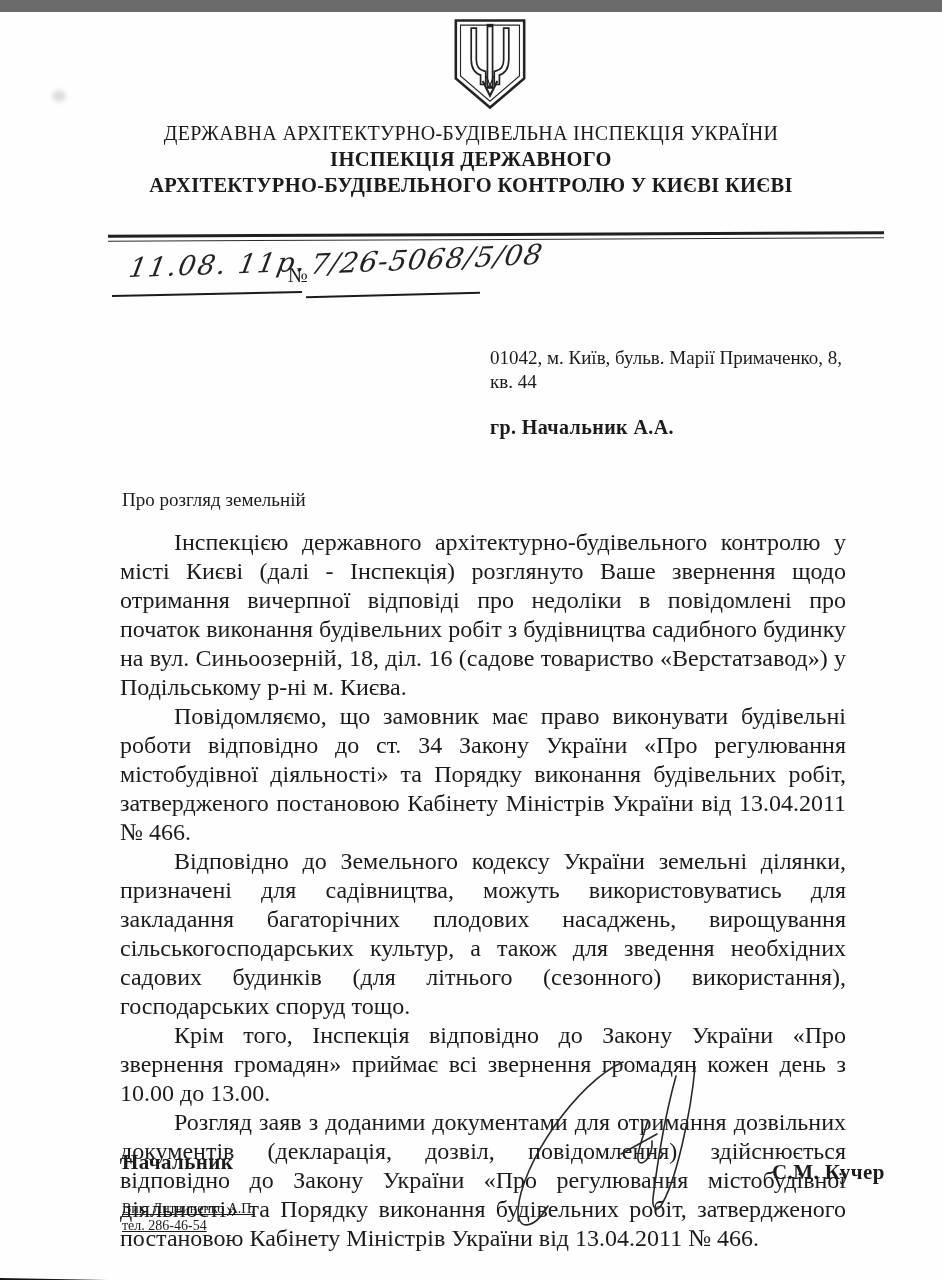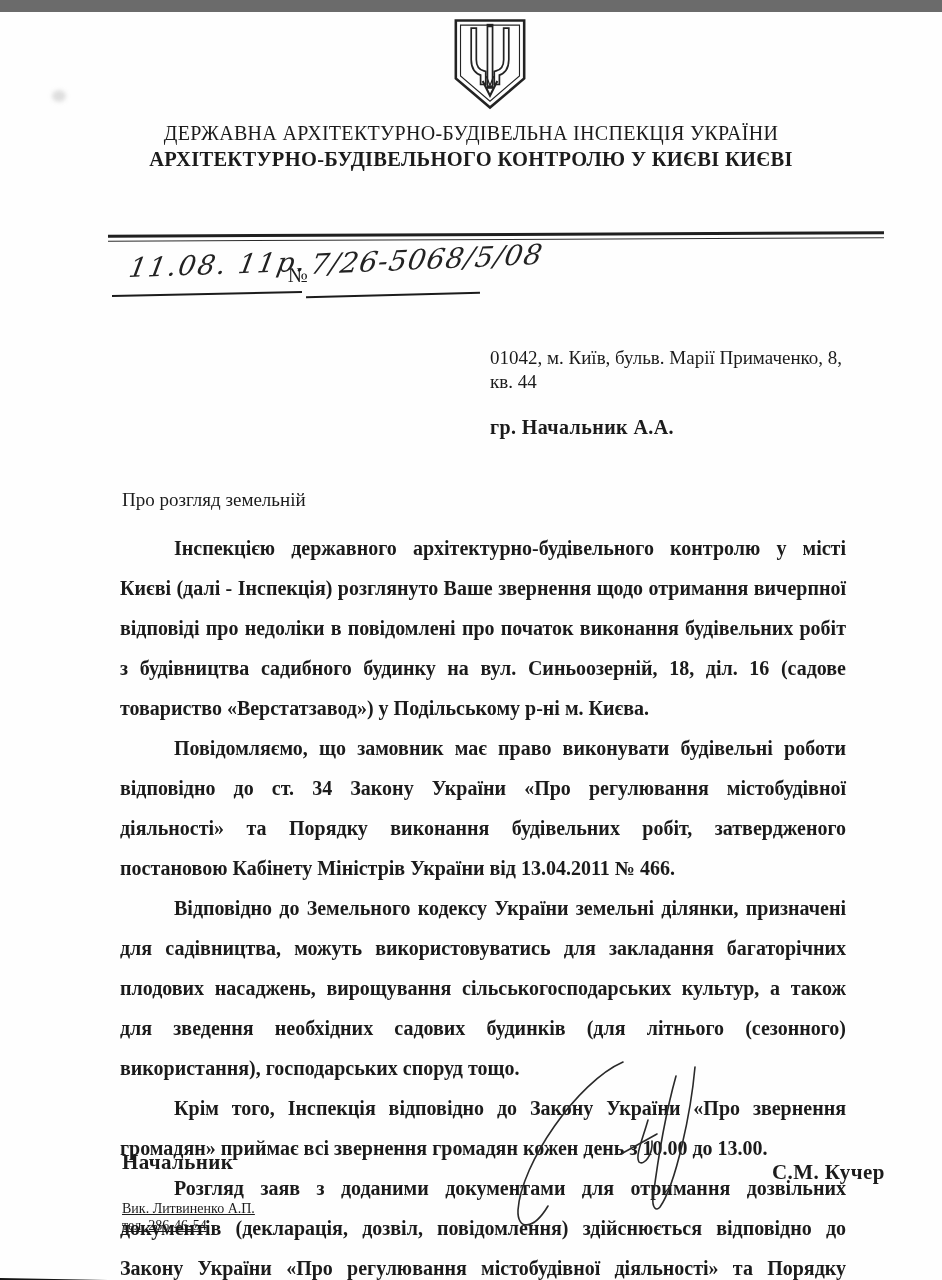--- a/index.html
+++ b/index.html
@@ -58,22 +58,22 @@
   
   .recipient { position:absolute; left:490px; top:334px; width:380px; font-size:19px; line-height:24px; }
   .recipient-name { position:absolute; left:490px; top:404px; font-size:20px; font-weight:bold; letter-spacing:0.4px; }
 
   
   .subject { position:absolute; left:122px; top:477px; font-size:19px; }
 
   
   .body-text { position:absolute; left:120px; top:516px; width:726px; }
   .body-text p {
-    font-size:20px; line-height:40px;
-    text-align:justify; text-indent:54px;font-weight:bold;
+    font-size:24px; line-height:29px;
+    text-align:justify; text-indent:54px;
   }
 
   
   .sig-title { position:absolute; left:122px; top:1138px; font-size:21px; font-weight:bold; letter-spacing:0.4px; }
   .sig-name  { position:absolute; left:772px; top:1148px; font-size:21px; font-weight:bold; letter-spacing:0.4px;text-align:center; }
   .sig-scribble { position:absolute; left:495px; top:1022px; width:245px; height:215px; }
 
   
   .executor { position:absolute; left:122px; top:1188px; font-size:14px; line-height:17px;text-decoration:underline; }
 
@@ -104,20 +104,21 @@
         <path d="M50,12 V80" stroke="#232323" stroke-width="8"></path>
         <path d="M50,14 V78" stroke="#fefefe" stroke-width="4"></path>
         <path d="M42,76 L50,92 L58,76" stroke="#232323" stroke-width="2.5"></path>
         <path d="M46,70 L50,80 L54,70" stroke="#232323" stroke-width="1.5"></path>
       </g>
     </svg>
   </div>
 
   <div class="header">
     <div class="org-line1">ДЕРЖАВНА АРХІТЕКТУРНО-БУДІВЕЛЬНА ІНСПЕКЦІЯ УКРАЇНИ</div>
+    <div class="org-line2">ІНСПЕКЦІЯ ДЕРЖАВНОГО</div>
     <div class="org-line3">АРХІТЕКТУРНО-БУДІВЕЛЬНОГО КОНТРОЛЮ У КИЄВІ КИЄВІ</div>
   </div>
 
   <div class="rule-wrap">
     <div class="rule-thick"></div>
     <div class="rule-thin"></div>
   </div>
 
   <div class="hand ref-date">11.08. 11р.</div>
   <div class="ref-date-underline"></div>

